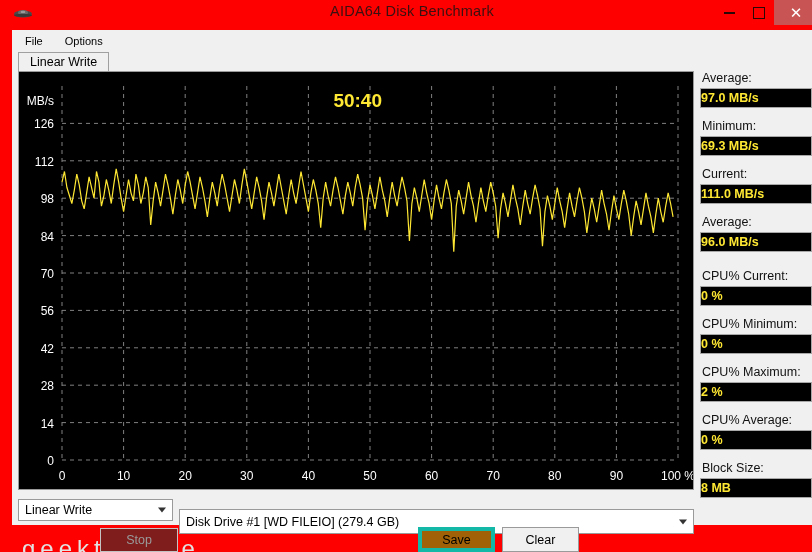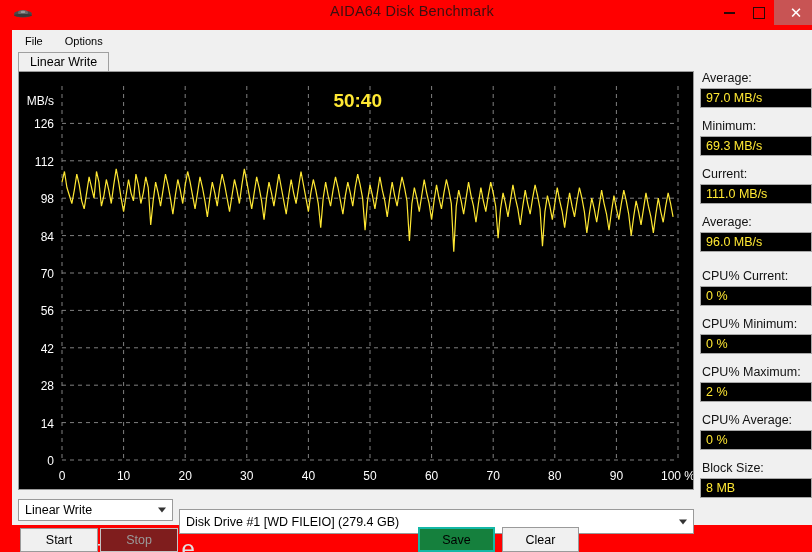--- a/index.html
+++ b/index.html
@@ -78,40 +78,40 @@
     border-top:5px solid #333;
   }
   .combo-mode{left:6px;top:469px;width:155px;}
   .combo-drive{left:167px;top:467px;width:515px;height:25px;margin-top:12px;}
   .btn{
     position:absolute;height:24px;background:#f0f0f0;border:1px solid #9a9a9a;
     box-sizing:border-box;display:flex;align-items:center;justify-content:center;
     font-size:12.5px;color:#000;
   }
   .btn.disabled{color:#9a9a9a;background:#7f1d1d;border-color:#c3c3c3;}
-  .btn.primary{background:#15803d;border:2px solid #14b8a6;}
+  .btn.primary{background:#a16207;border:4px solid #14b8a6;}
   .btn-start{left:8px;top:498px;width:78px;}
   .btn-stop{left:88px;top:498px;width:78px;}
   .btn-save{left:406px;top:497px;width:77px;height:25px;}
   .btn-clear{left:490px;top:497px;width:77px;height:25px;}
   .watermark{
     position:absolute;left:10px;top:505px;width:260px;height:26px;
     font-size:24px;letter-spacing:5px;color:#e2e2e2;
     font-family:"Liberation Sans", sans-serif;
     pointer-events:none;
   }
   
   .stats{
     position:absolute;left:688px;top:41px;width:112px;height:449px;
   }
   .stat-label{font-size:12.5px;color:#111;margin:0 0 3px 2px;white-space:nowrap;}
   .stat-box{
     background:#000000;border:1px solid #a8a8a8;height:20px;
-    display:flex;align-items:center;padding-left:5px;
-    font-size:12.5px;font-weight:normal;color:#ffe833;
+    display:flex;align-items:center;
+    font-size:12.5px;font-weight:bold;color:#ffe833;
     box-sizing:border-box;margin-bottom:11px;
   }
   .stat-gap{height:6px;}
 </style>
 </head>
 <body>
 
 <div class="window">
 
   <div class="titlebar">
@@ -202,21 +202,20 @@
       <i class="arrow"></i>
     </div>
 
     <div class="combo combo-drive">
       <span>Disk Drive #1  [WD     FILEIO]  (279.4 GB)</span>
       <i class="arrow"></i>
     </div>
 
     <div class="watermark">geektech.ie</div>
 
-    <div class="btn btn-start">Start</div>
     <div class="btn btn-stop disabled">Stop</div>
     <div class="btn btn-save primary">Save</div>
     <div class="btn btn-clear">Clear</div>
 
     <div class="stats" id="stats-panel">
         <div class="stat-label">Average:</div>
         <div class="stat-box">97.0 MB/s</div>
         <div class="stat-label">Minimum:</div>
         <div class="stat-box">69.3 MB/s</div>
         <div class="stat-label">Current:</div>

